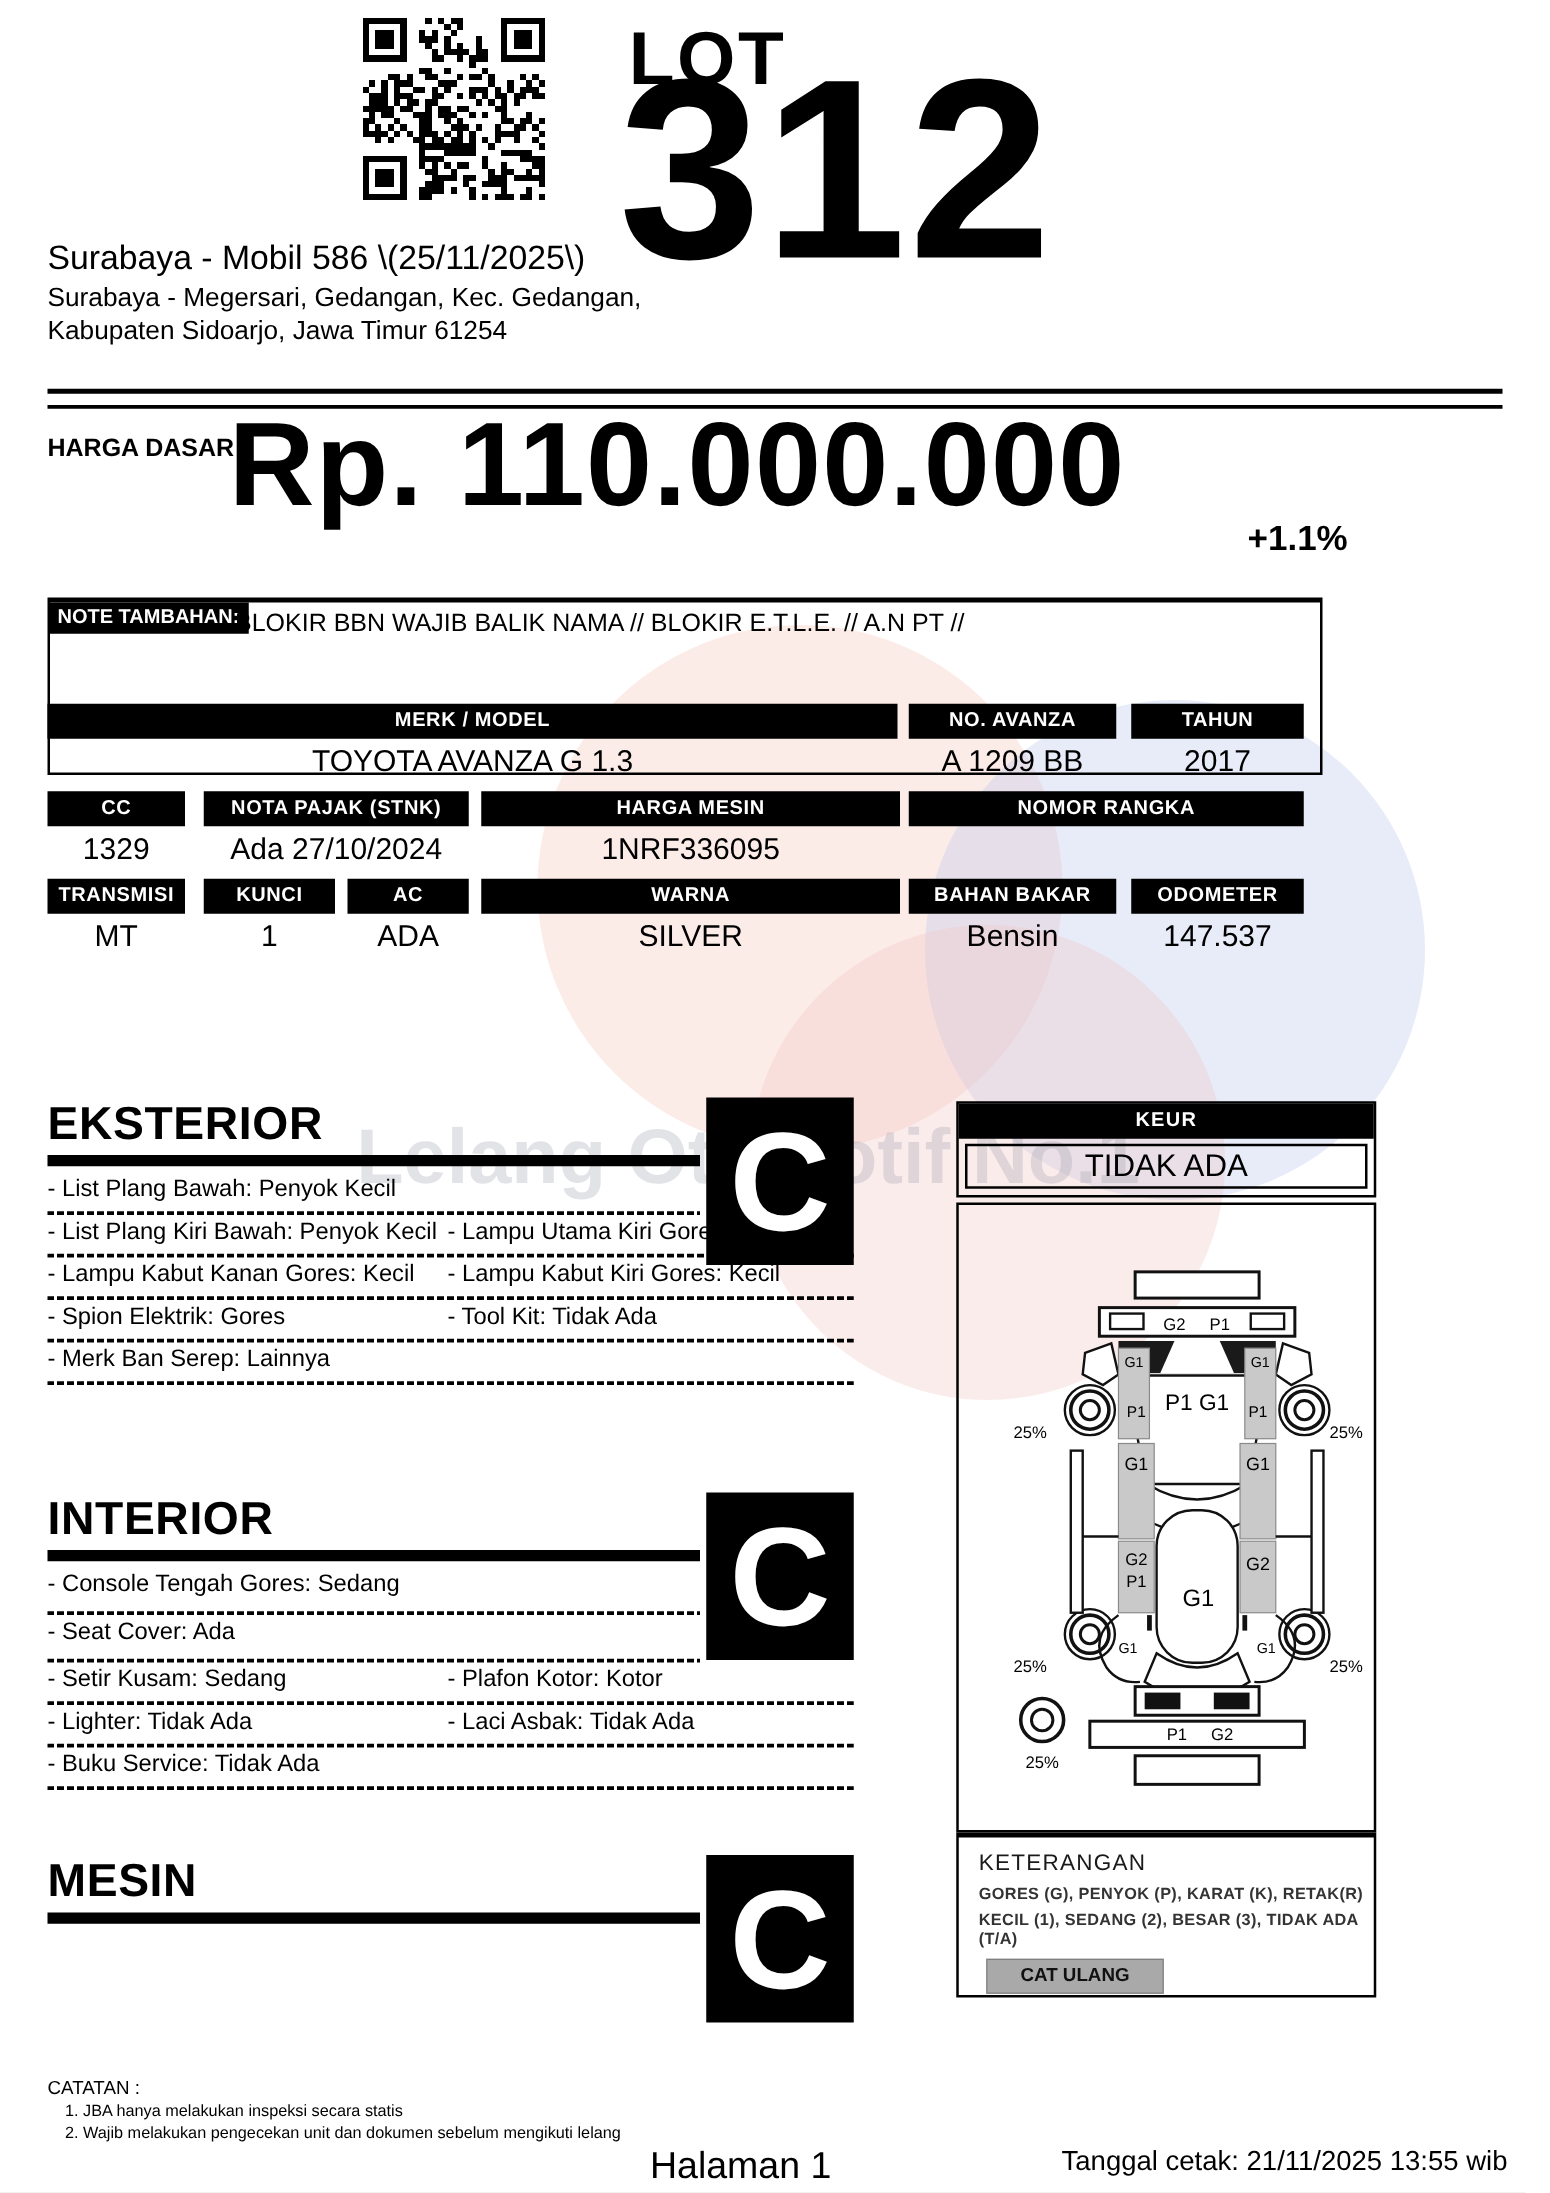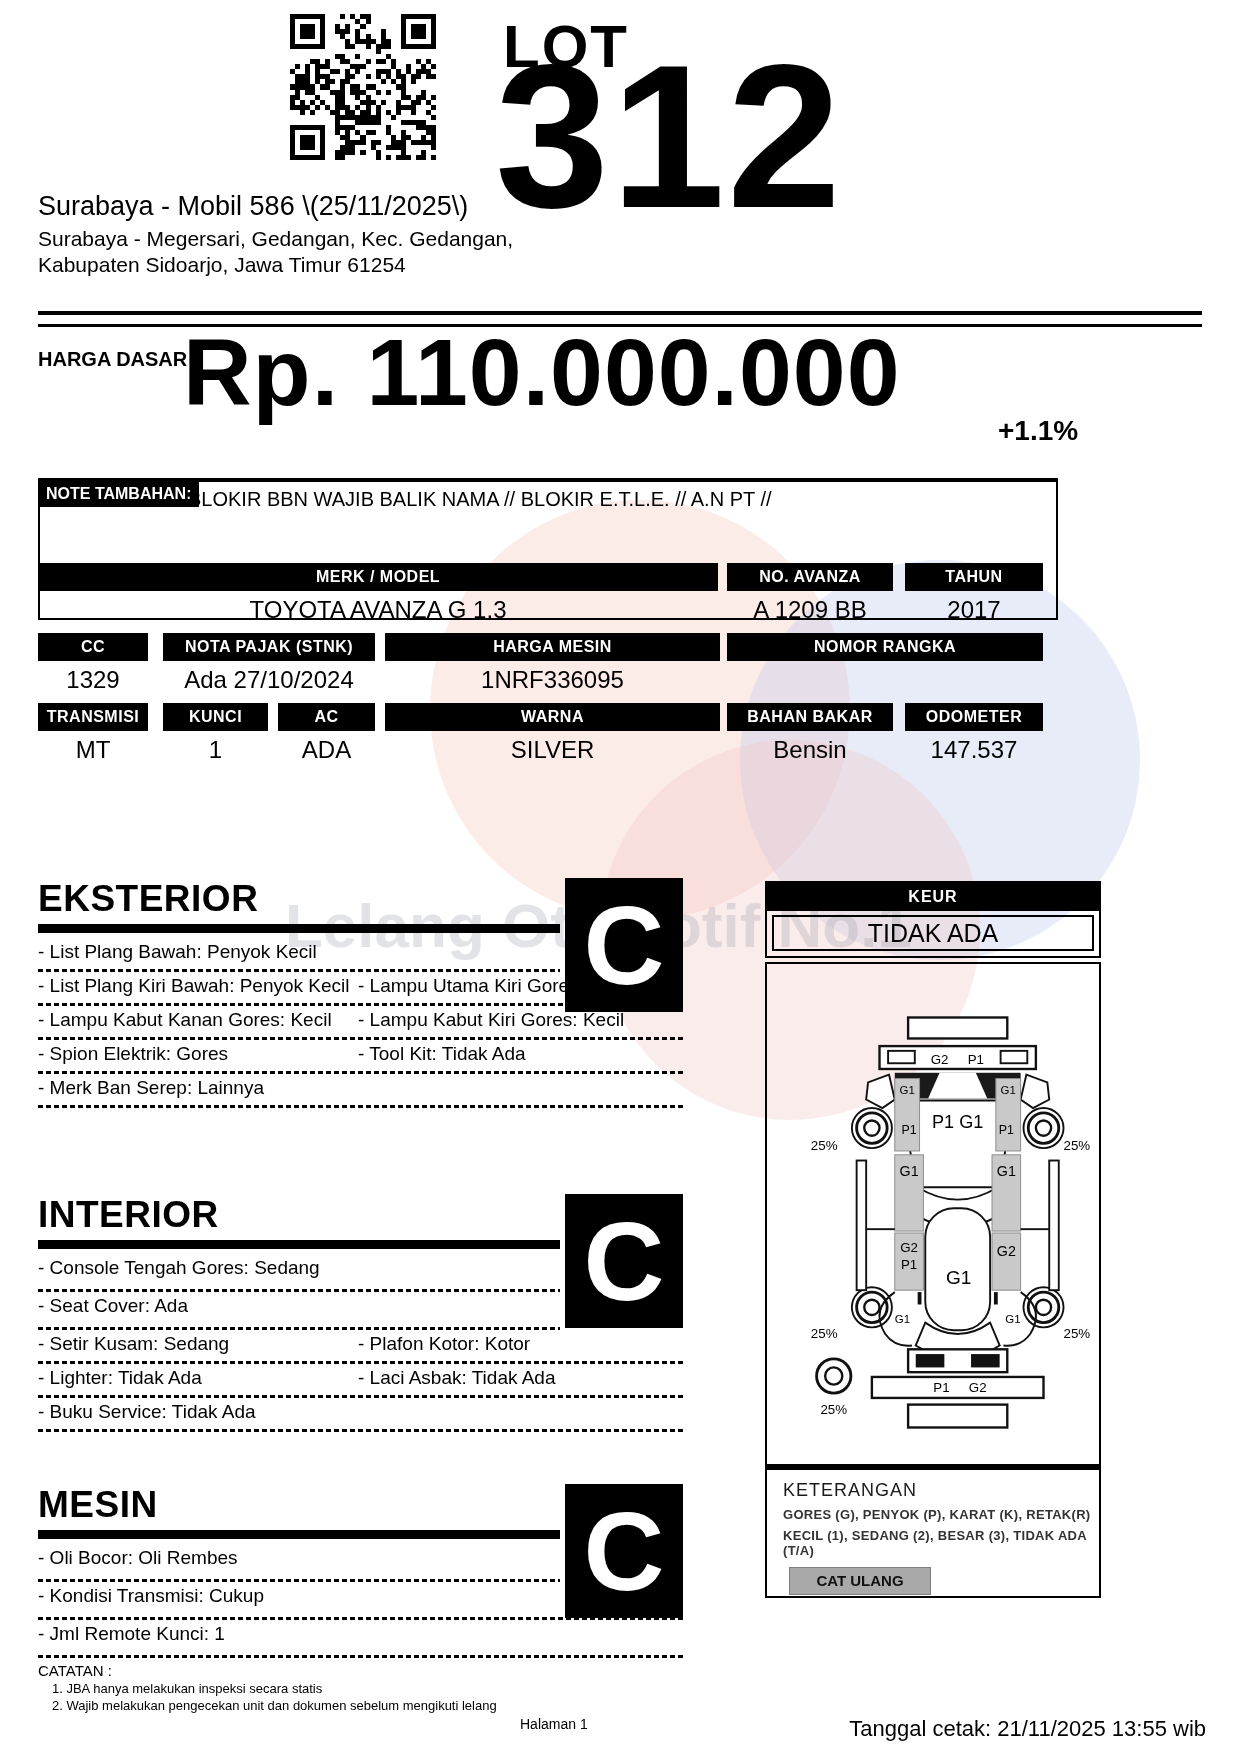--- a/index.html
+++ b/index.html
@@ -58,21 +58,21 @@
   .diagram-box{left:765px;top:962px;width:332px;height:500px;border:2px solid #000;}
   .ket-box{left:765px;top:1466px;width:332px;height:126px;border:2px solid #000;border-top:4px solid #000;}
   .ket-title{margin:10px 0 0 16px;font-size:18px;color:#1a1a1a;letter-spacing:1px;}
   .ket-line{margin:6px 0 0 16px;font-size:13px;font-weight:bold;color:#333;letter-spacing:0.3px;}
   .ket-btn{margin:9px 0 0 22px;width:140px;height:26px;background:#a9a9a9;border:1px solid #808080;
            text-align:center;line-height:26px;font-size:15px;font-weight:bold;color:#111;}
 
   .catatan-title{left:38px;top:1662px;font-size:15px;}
   .catatan-l1{left:52px;top:1681px;font-size:13px;}
   .catatan-l2{left:52px;top:1698px;font-size:13px;}
-  .footer-page{left:520px;top:1716px;font-size:14px;}
+  .footer-page{left:520px;top:1716px;font-size:30px;}
   .footer-print{left:838px;top:1716px;width:368px;text-align:right;font-size:22px;}
 
   svg text{font-family:"Liberation Sans",sans-serif;}
 </style>
 </head>
 <body>
 
 <div class="page">
 
   <div class="wm wm-circle" style="left:430px;top:500px;width:420px;height:420px;background:rgba(246,200,190,0.35);"></div>
@@ -509,34 +509,20 @@
         <span class="item">- Buku Service: Tidak Ada</span>
         <div class="dotline"></div>
       </div>
     </div>
   </div>
   <div class="z grade-box" style="left:565px;top:1194px;">C</div>
 
   <div class="z section" style="top:1484px;">
     <div class="sec-title">MESIN</div>
     <div class="sec-rule"></div>
-    <div class="sec-rows">
-      <div class="sec-row tall">
-        <span class="item">- Oli Bocor: Oli Rembes</span>
-        <div class="dotline short"></div>
-      </div>
-      <div class="sec-row tall">
-        <span class="item">- Kondisi Transmisi: Cukup</span>
-        <div class="dotline"></div>
-      </div>
-      <div class="sec-row tall">
-        <span class="item">- Jml Remote Kunci: 1</span>
-        <div class="dotline"></div>
-      </div>
-    </div>
   </div>
   <div class="z grade-box" style="left:565px;top:1484px;">C</div>
 
   <div class="z keur-unit">
     <div class="keur-bar">KEUR</div>
     <div class="keur-value">TIDAK ADA</div>
   </div>
 
   <div class="z diagram-box">
     <svg viewBox="0 0 344 500" width="328" height="496">

